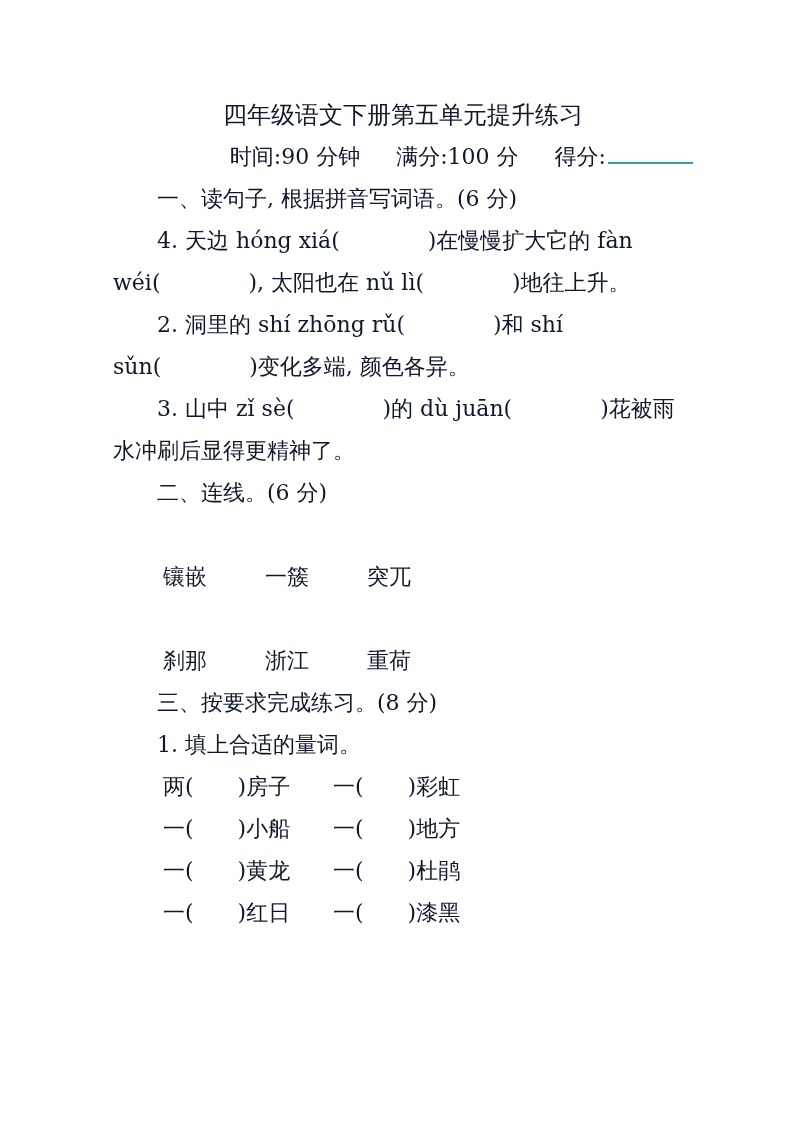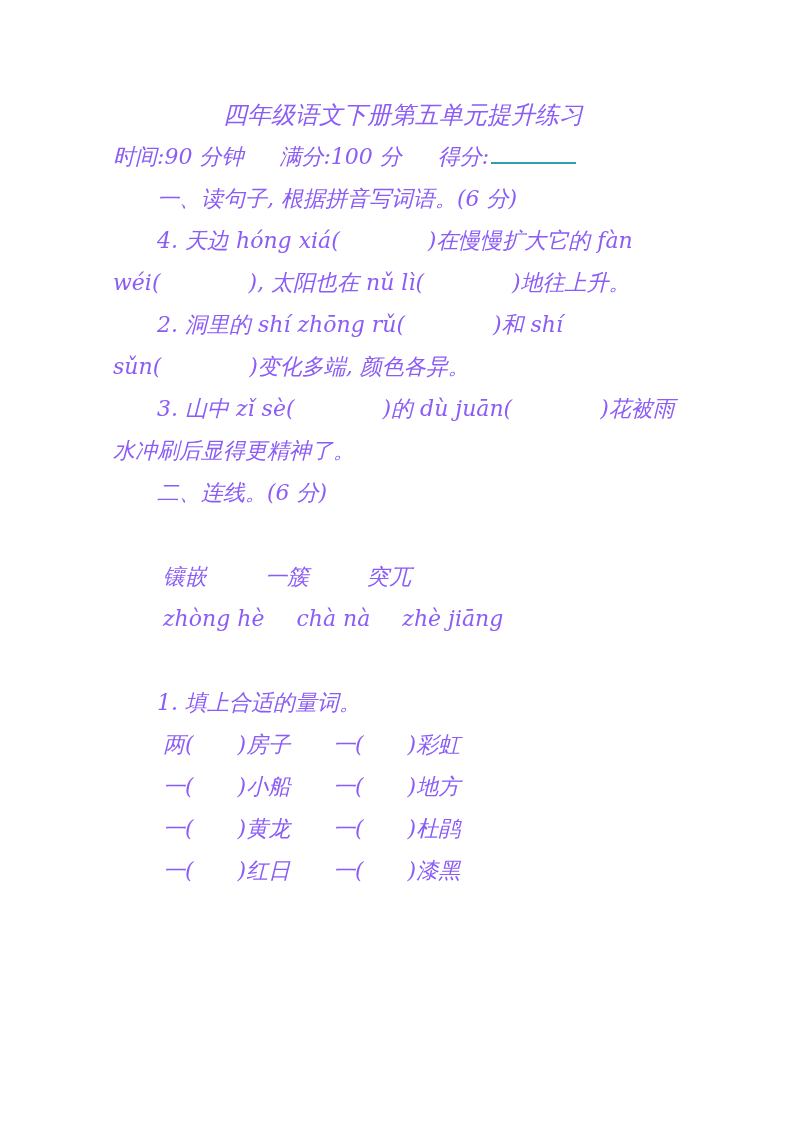--- a/index.html
+++ b/index.html
@@ -24,21 +24,21 @@
   .line {
     height: 42px;
     white-space: nowrap;
   }
   .title {
     text-align: center;
     font-size: 24px;
     font-weight: normal;
   }
   .meta {
-    text-align: left;
+    text-align: right;
   }
   .meta-gap {
     display: inline-block;
     width: 36px;
   }
   .score-underline {
     display: inline-block;
     width: 85px;
     height: 22px;
     border-bottom: 2px solid #2f9fab;
@@ -62,21 +62,21 @@
   }
   .q-left {
     display: inline-block;
     width: 170px;
   }
 </style>
 </head>
 <body>
 
 <div class="page" style="background: rgb(255, 255, 255);">
-  <div class="content" style="color: #8b5cf6; font-style: italic;">
+  <div class="content" style="color: #0f172a;">
 
     <div class="line title">四年级语文下册第五单元提升练习</div>
 
     <div class="line meta">
       <span>时间:90 分钟</span><span class="meta-gap"></span><span>满分:100 分</span><span class="meta-gap"></span><span>得分:</span><span class="score-underline" style="border-bottom-color: rgb(47, 159, 171);"></span>
     </div>
 
     <div class="line indent">一、读句子, 根据拼音写词语。(6 分)</div>
     <div class="line indent">4. 天边 hóng xiá(　　　　)在慢慢扩大它的 fàn</div>
     <div class="line">wéi(　　　　), 太阳也在 nǔ lì(　　　　)地往上升。</div>
@@ -84,25 +84,26 @@
     <div class="line">sǔn(　　　　)变化多端, 颜色各异。</div>
     <div class="line indent">3. 山中 zǐ sè(　　　　)的 dù juān(　　　　)花被雨</div>
     <div class="line">水冲刷后显得更精神了。</div>
 
     <div class="line indent">二、连线。(6 分)</div>
 
     <div class="spacer"></div>
     <div class="line match-row">
       <span class="w">镶嵌</span><span class="w">一簇</span><span class="w">突兀</span>
     </div>
+    <div class="spacer"></div>
     <div class="line match-row">
-      <span class="p">zhòng hè</span><span class="p">chà nà</span><span class="p">zhè jiāng</span>
+      <span class="w">刹那</span><span class="w">浙江</span><span class="w">重荷</span>
     </div>
-    <div class="spacer"></div>
 
+    <div class="line indent">三、按要求完成练习。(8 分)</div>
     <div class="line indent">1. 填上合适的量词。</div>
 
     <div class="line q-row">
       <span class="q-left">两(　　)房子</span><span>一(　　)彩虹</span>
     </div>
     <div class="line q-row">
       <span class="q-left">一(　　)小船</span><span>一(　　)地方</span>
     </div>
     <div class="line q-row">
       <span class="q-left">一(　　)黄龙</span><span>一(　　)杜鹃</span>

